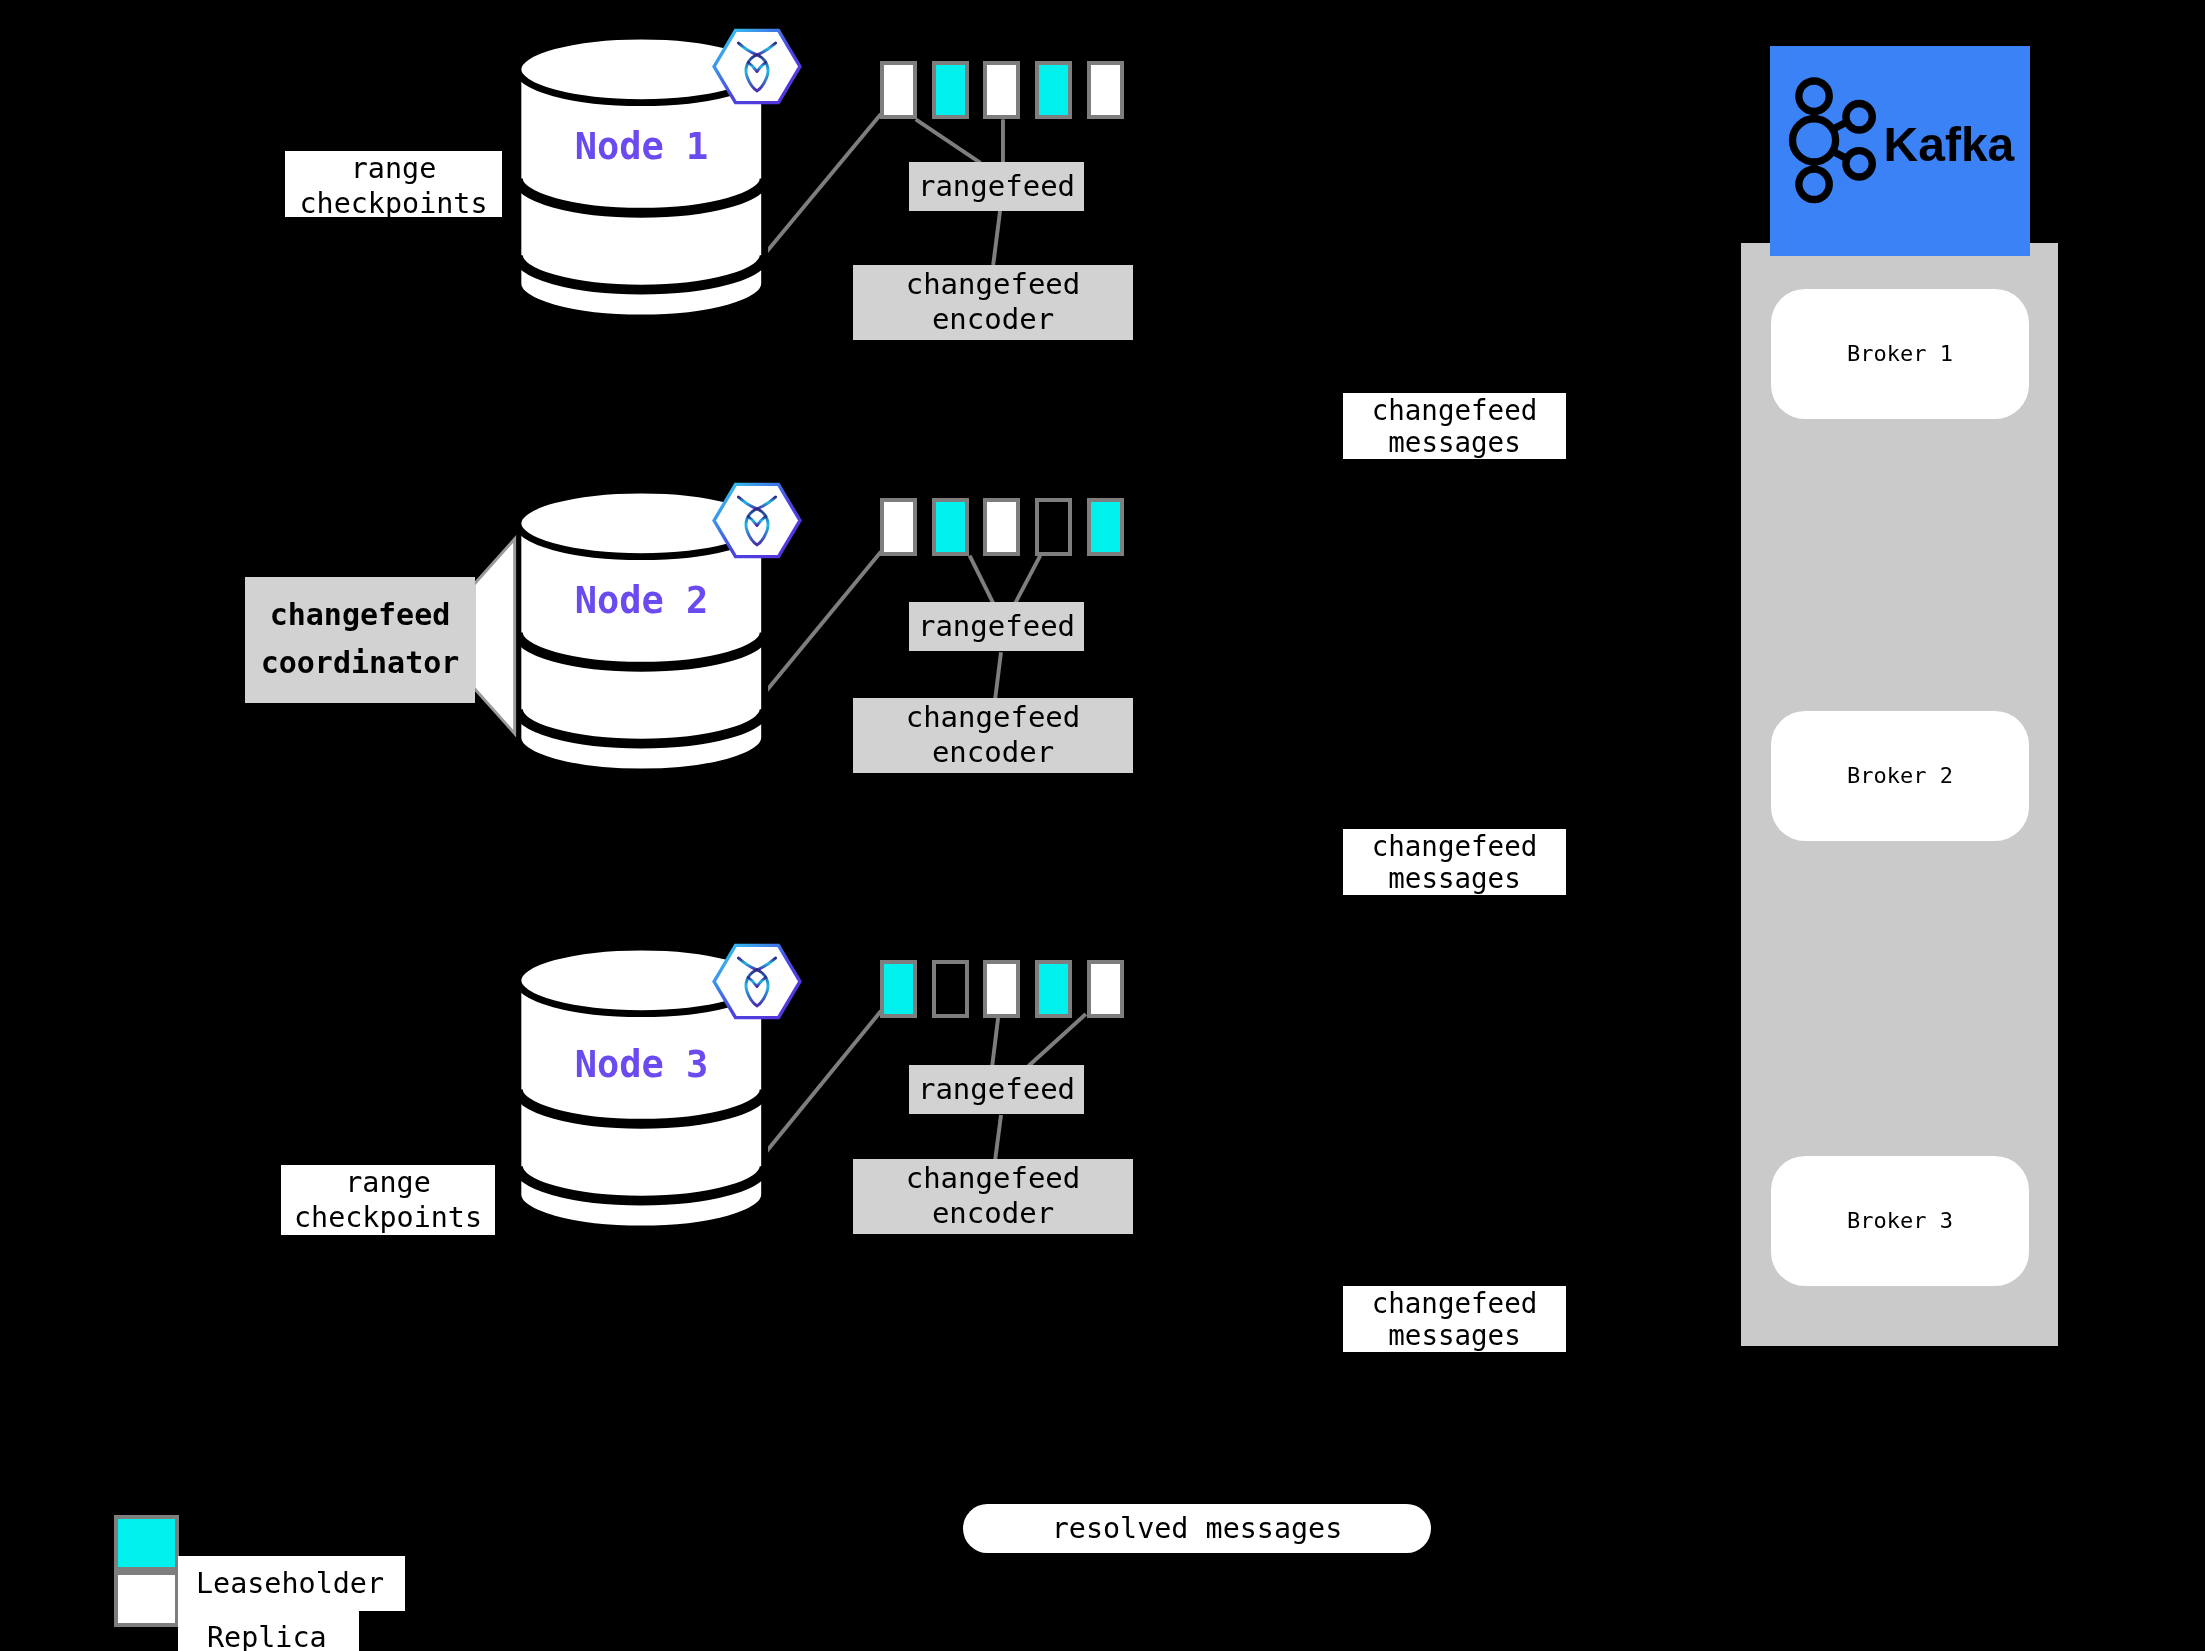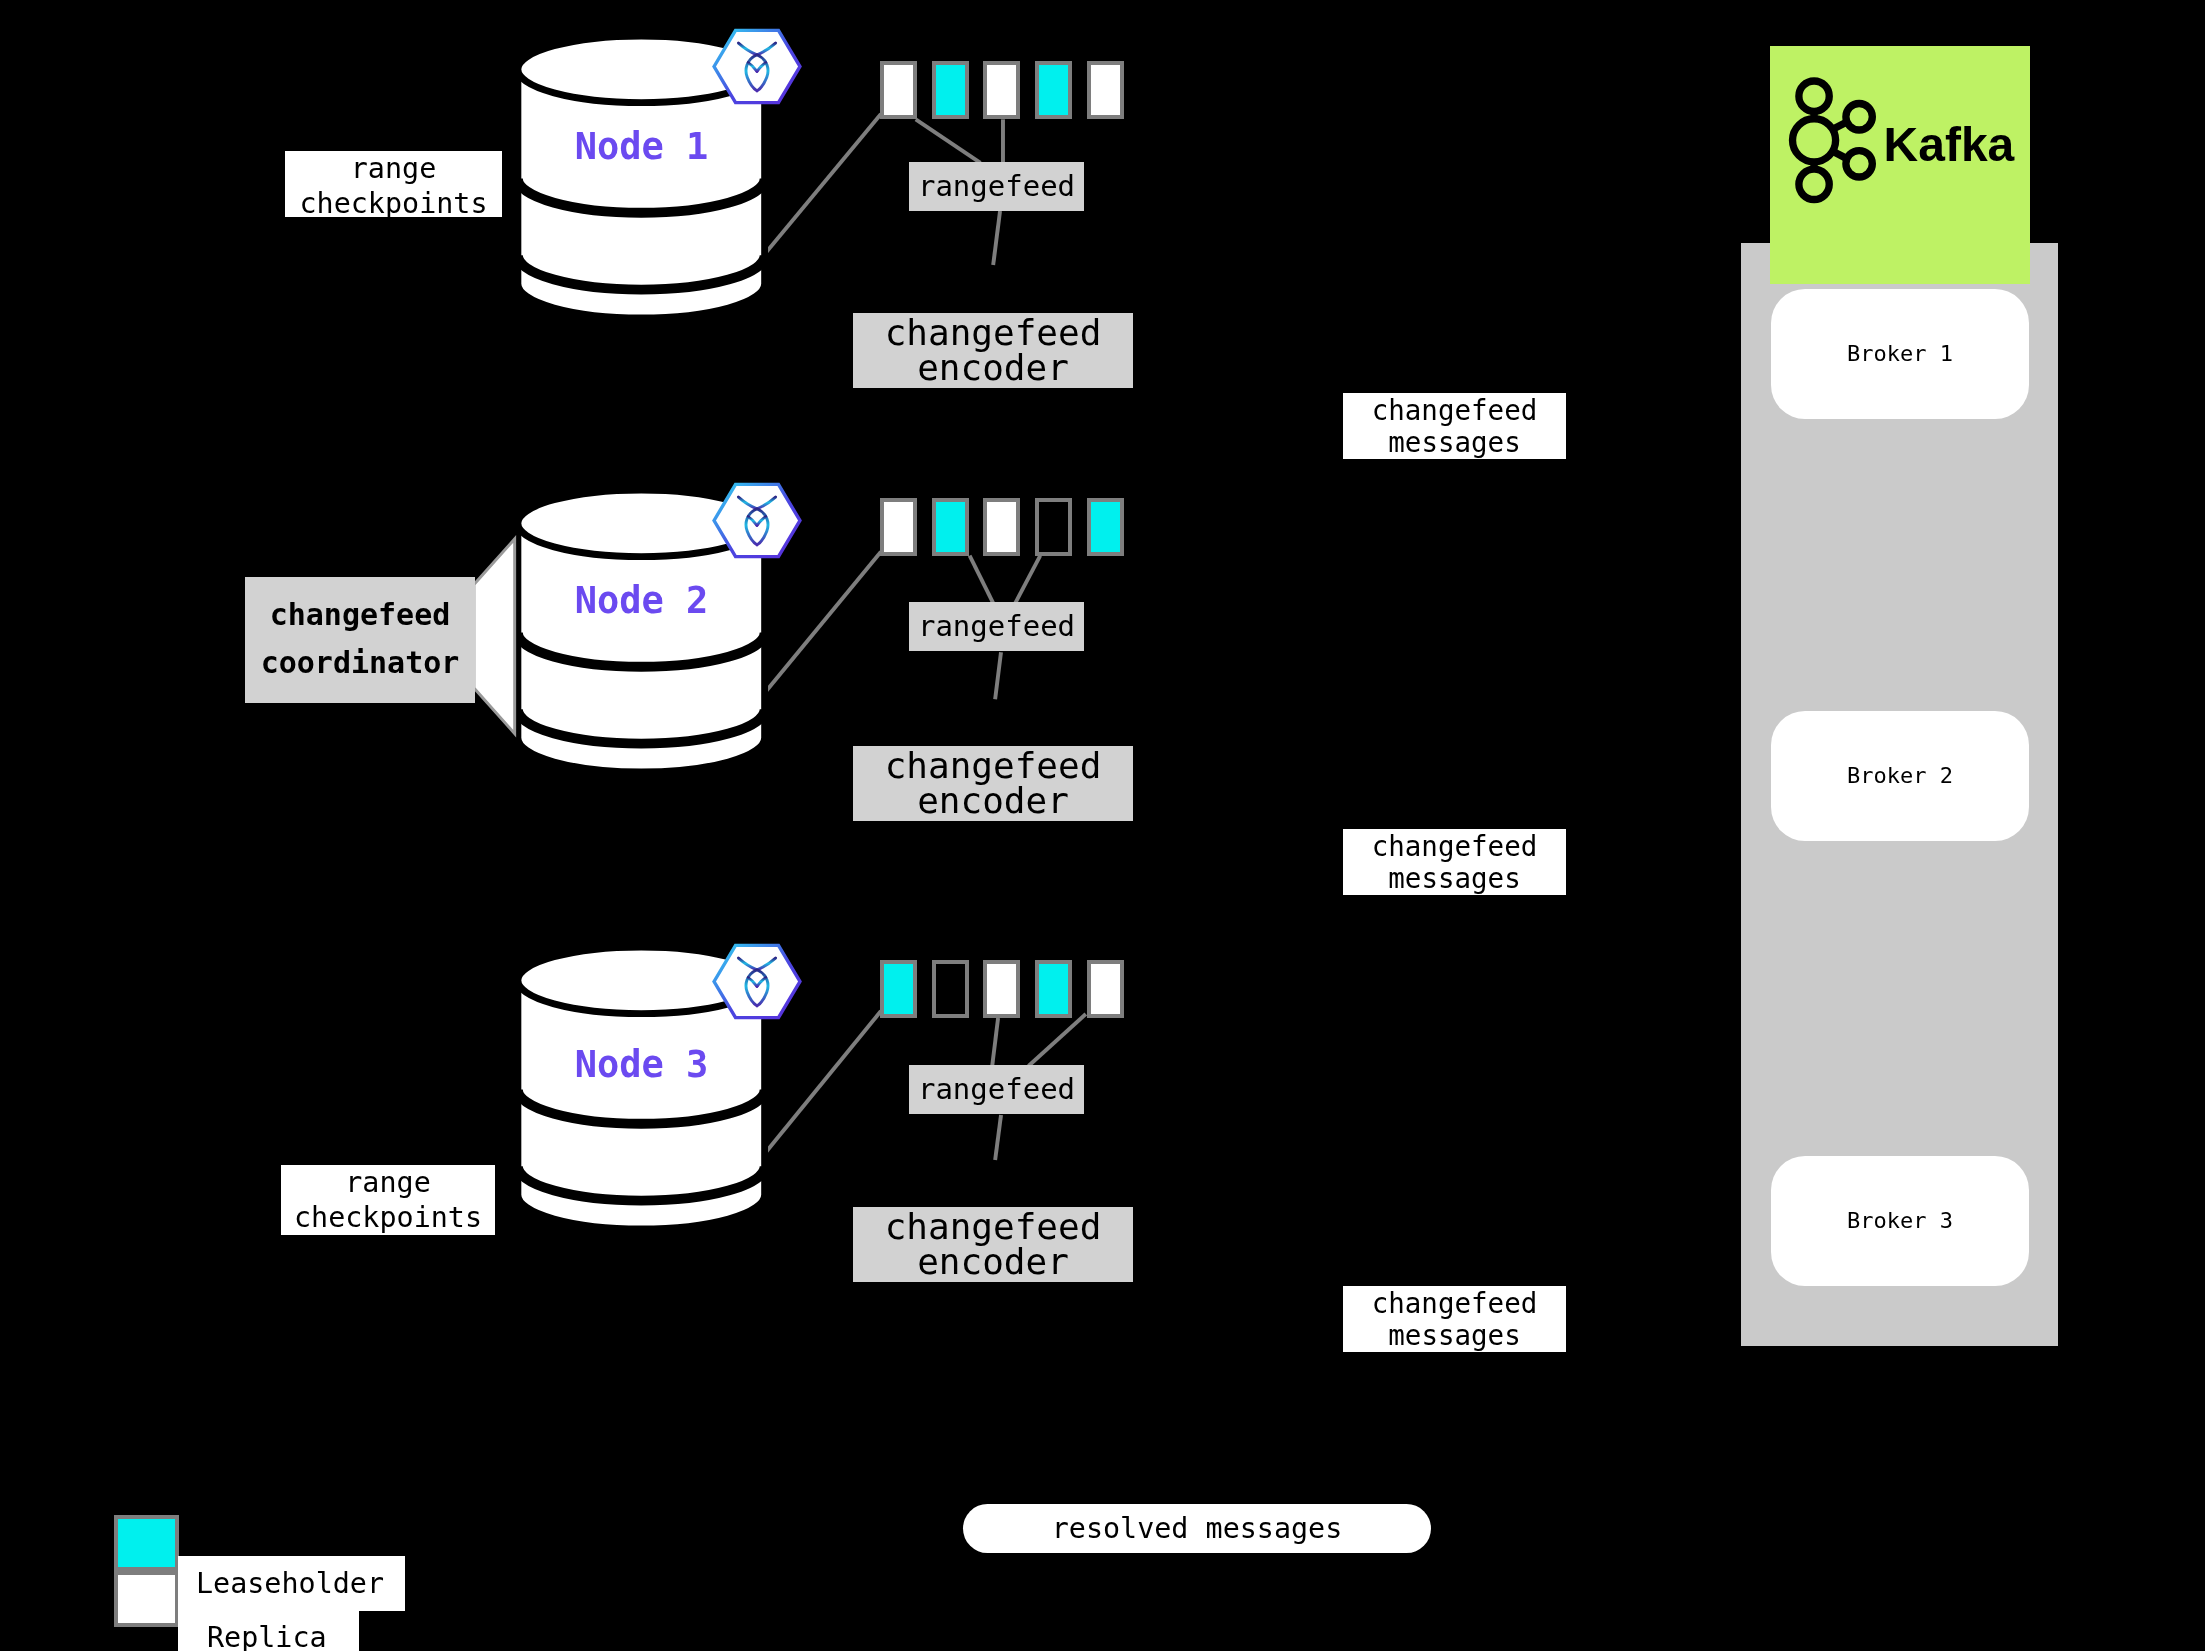--- a/index.html
+++ b/index.html
@@ -11,30 +11,30 @@
   .whitebox{background:#fff;color:#000;text-align:center;overflow:hidden;margin-top:44px;}
   .graybox{background:var(--box_gray,#d2d2d2);color:#000;text-align:center;overflow:hidden;}
   
   .node-label{width:257px;text-align:center;font-weight:bold;font-size:37px;color:var(--node_name_purple,#6b4af0);}
   .ranges-row{display:flex;gap:14.7px;}
   .square{width:37px;height:58px;border:4.4px solid var(--connector_gray,#7e7e7e);box-sizing:border-box;background:transparent;}
   .square.leaseholder{background:var(--leaseholder_teal,#00f0ee);}
   .square.replica{background:#fff;}
   .square.empty{background:transparent;}
   .rangefeed{left:909px;width:175px;height:49px;font-size:29px;line-height:49px;}
-  .encoder{left:853px;width:280px;height:75px;font-size:36px;line-height:35px;padding-top:2px;box-sizing:border-box;margin-top:48px;}
+  .encoder{left:853px;width:280px;height:75px;font-size:29px;line-height:35px;padding-top:2px;box-sizing:border-box;}
   .messages{left:1343px;width:223px;height:66px;font-size:27.5px;line-height:32px;padding-top:1px;box-sizing:border-box;}
   .checkpoints{font-size:28.4px;line-height:35px;}
   
   .coordinator{left:245px;top:577px;width:230px;height:126px;font-weight:bold;font-size:30px;line-height:48px;padding-top:13.7px;box-sizing:border-box;}
   
   .kafka-panel{left:1741px;top:243px;width:317px;height:1103px;background:var(--kafka_panel_gray,#cacaca);}
   .broker{left:1771px;width:258px;height:130px;background:#fff;border-radius:34px;
           font-size:22px;line-height:130px;text-align:center;color:#000;}
-  .kafka-logo-box{left:1770px;top:46px;width:260px;height:238px;background:#bef264;}
+  .kafka-logo-box{left:1770px;top:46px;width:260px;height:210px;background:#3b82f6;}
   
   .resolved{left:963px;top:1460px;width:468px;height:49px;border-radius:25.5px;
             font-size:28.4px;line-height:49px;}
   .legend-swatch{left:114px;width:65px;height:56px;border:4.9px solid var(--connector_gray,#7e7e7e);box-sizing:border-box;}
   .legend-label{font-size:28.4px;text-align:left;}
 </style>
 </head>
 <body>
 
 <div id="stage">

